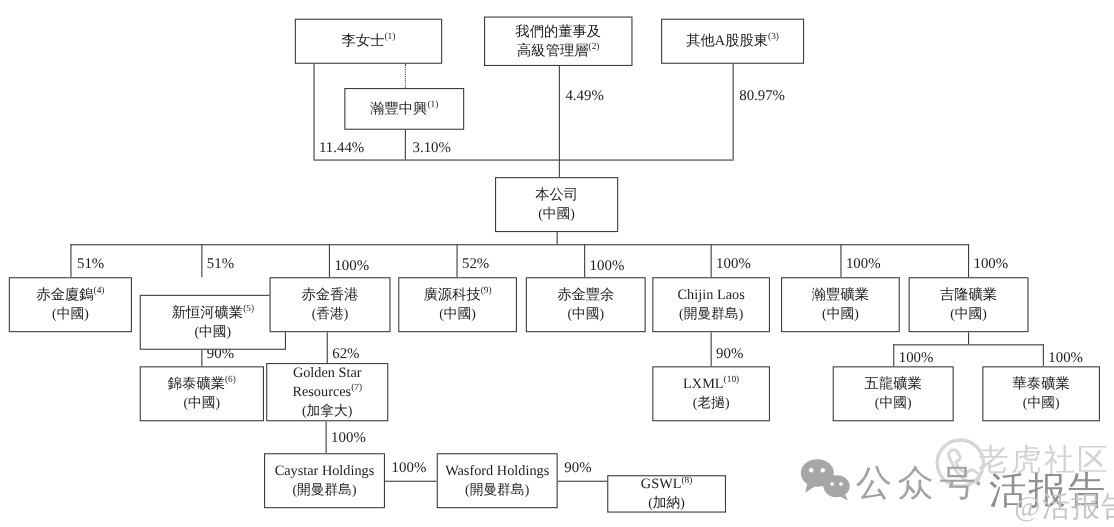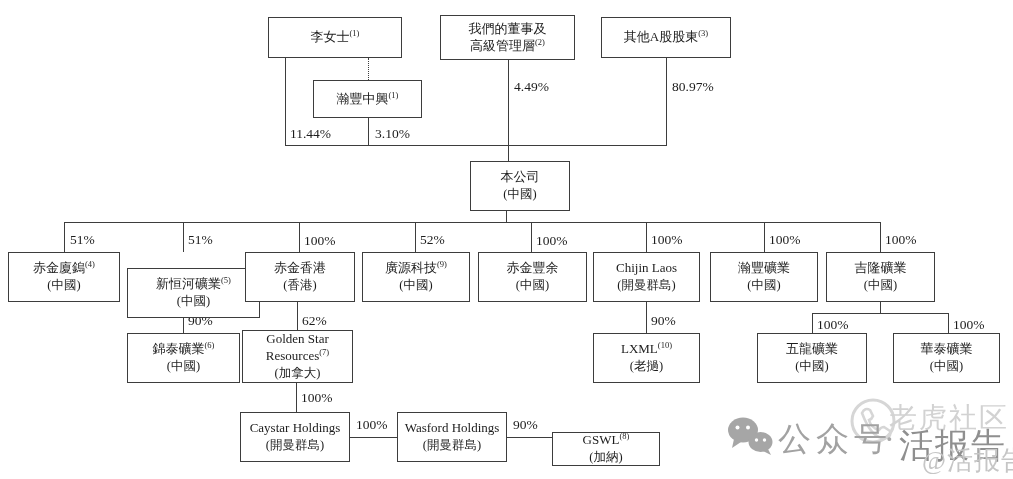--- a/index.html
+++ b/index.html
@@ -98,21 +98,21 @@
 
   </div>
   <div class="box" style="left:601px;top:17px;width:130px;height:41px">
     <div class="nm"><span>其他A股股東</span><sup>(3)</sup></div>
 
   </div>
   <div class="box" style="left:313px;top:80px;width:109px;height:38px">
     <div class="nm"><span>瀚豐中興</span><sup>(1)</sup></div>
 
   </div>
-  <div class="box" style="left:470px;top:161px;width:100px;height:50px">
+  <div class="box" style="left:450px;top:161px;width:112px;height:50px">
     <div class="nm"><span>本公司</span></div>
     <div class="rg">(中國)</div>
   </div>
 
   <div class="box" style="left:8px;top:252px;width:112px;height:50px">
     <div class="nm"><span>赤金廈鎢</span><sup>(4)</sup></div>
     <div class="rg">(中國)</div>
   </div>
   <div class="box" style="left:127px;top:268px;width:133px;height:50px">
     <div class="nm"><span>新恒河礦業</span><sup>(5)</sup></div>

